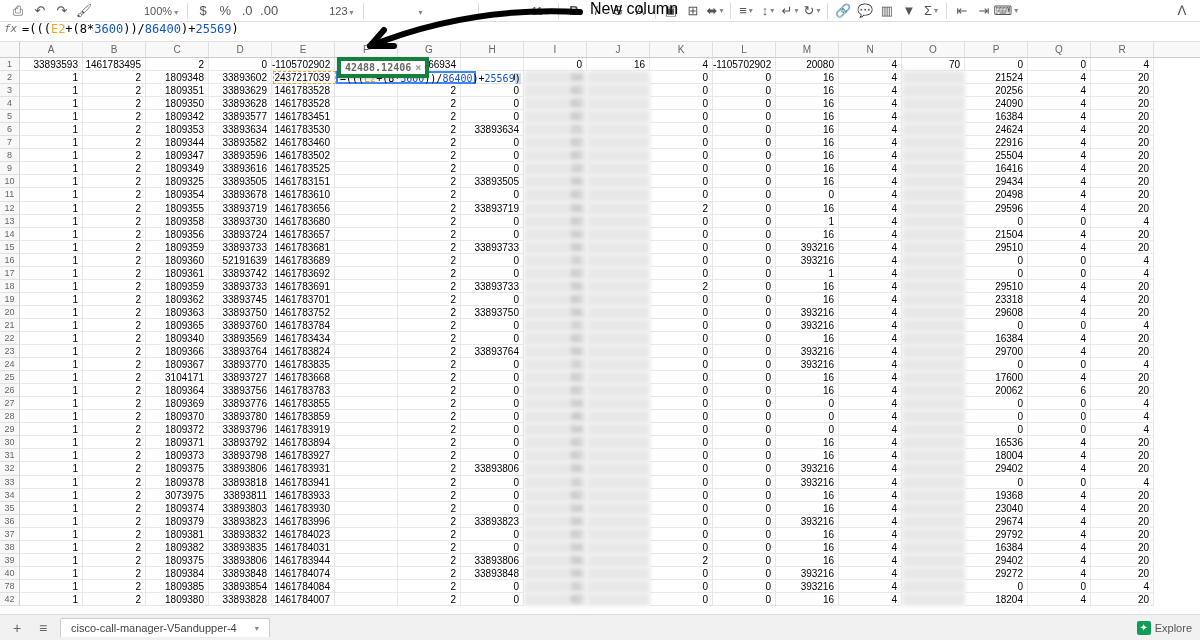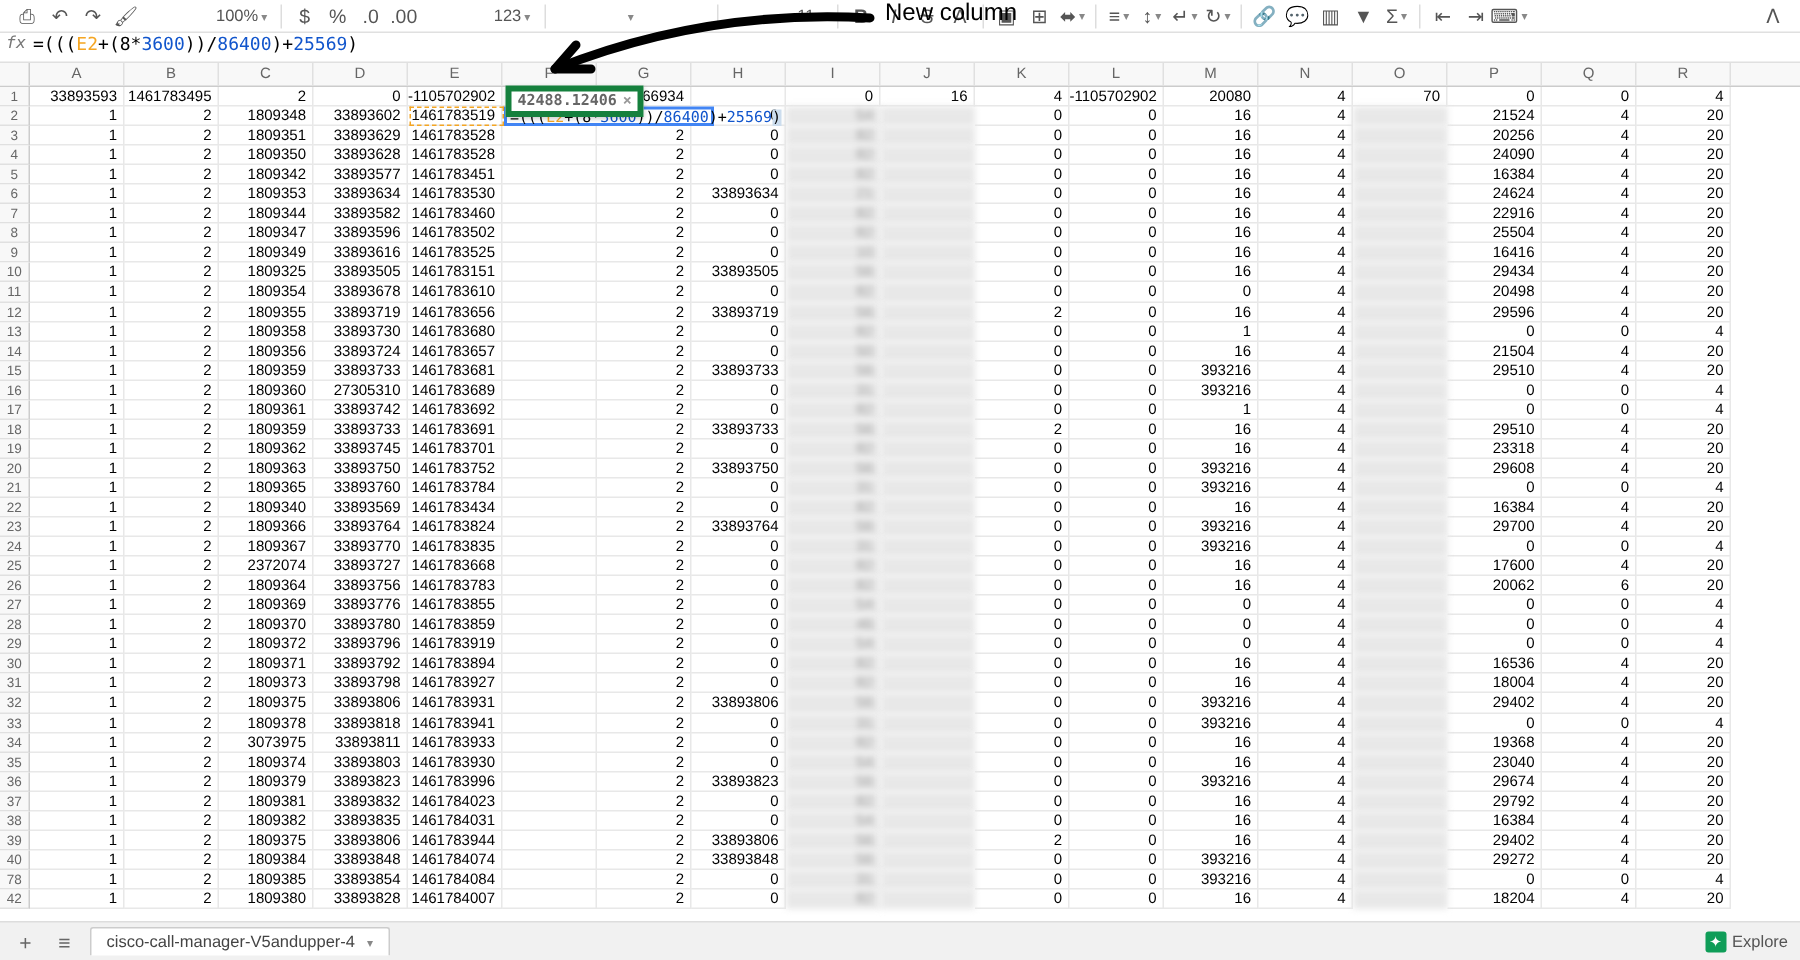--- a/index.html
+++ b/index.html
@@ -46,21 +46,21 @@
 
 .ref-highlight { position: absolute; border: 1px dashed #f5a623; z-index: 9; pointer-events: none; }
 
 
 .annotation { position: absolute; top: 4px; left: 350px; z-index: 20; pointer-events: none; }
 .ann-text { position: absolute; top: 0px; left: 590px; font-size: 16px; font-family: Liberation Sans, sans-serif; color: #000; z-index: 20; }
 
 
 .sheet-bar { position: absolute; bottom: 0; left: 0; right: 0; height: 26px; background: #f1f1f1; border-top: 1px solid #ddd; display: flex; align-items: center; padding: 0 8px; gap: 8px; }
 .sheet-btn { width: 18px; height: 18px; display: inline-flex; align-items: center; justify-content: center; color: #666; cursor: pointer; font-size: 14px; }
-.sheet-tab { background: #fff; border: 1px solid #ccc; border-bottom: none; padding: 3px 10px; font-size: 11px; color: #444; border-radius: 2px 2px 0 0; display: flex; align-items: center; gap: 8px; }
+.sheet-tab { background: #fff; border: 1px solid #ccc; border-bottom: none; padding: 3px 10px; font-size: 11px; color: #444; border-radius: 2px 2px 0 0; display: flex; align-items: center; gap: 18px; }
 .sheet-tab .drop { font-size: 8px; color: #888; }
 .explore { margin-left: auto; display: flex; align-items: center; gap: 4px; font-size: 11px; color: #555; cursor: pointer; }
 .explore-icon { width: 14px; height: 14px; background: #0f9d58; border-radius: 2px; display: inline-flex; align-items: center; justify-content: center; color: #fff; font-size: 10px; }
 </style>
 </head>
 <body>
 
 <div class="toolbar">
   <span class="tb-btn">⎙</span>
   <span class="tb-btn">↶</span>
@@ -143,21 +143,21 @@
         <div class="cell">0</div>
         <div class="cell">0</div>
         <div class="cell">4</div>
       </div>
       <div class="row">
         <div class="row-h">2</div>
         <div class="cell">1</div>
         <div class="cell">2</div>
         <div class="cell">1809348</div>
         <div class="cell">33893602</div>
-        <div class="cell">1461783519</div>
+        <div class="cell">2437217039</div>
         <div class="cell"></div>
         <div class="cell">2</div>
         <div class="cell">0</div>
         <div class="cell blur">54</div>
         <div class="cell blur"></div>
         <div class="cell">0</div>
         <div class="cell">0</div>
         <div class="cell">16</div>
         <div class="cell">4</div>
         <div class="cell blur"></div>
@@ -436,21 +436,21 @@
         <div class="cell blur"></div>
         <div class="cell">29510</div>
         <div class="cell">4</div>
         <div class="cell">20</div>
       </div>
       <div class="row">
         <div class="row-h">16</div>
         <div class="cell">1</div>
         <div class="cell">2</div>
         <div class="cell">1809360</div>
-        <div class="cell">27305310</div>
+        <div class="cell">52191639</div>
         <div class="cell">1461783689</div>
         <div class="cell"></div>
         <div class="cell">2</div>
         <div class="cell">0</div>
         <div class="cell blur">31</div>
         <div class="cell blur"></div>
         <div class="cell">0</div>
         <div class="cell">0</div>
         <div class="cell">393216</div>
         <div class="cell">4</div>
@@ -624,21 +624,21 @@
         <div class="cell">4</div>
         <div class="cell blur"></div>
         <div class="cell">0</div>
         <div class="cell">0</div>
         <div class="cell">4</div>
       </div>
       <div class="row">
         <div class="row-h">25</div>
         <div class="cell">1</div>
         <div class="cell">2</div>
-        <div class="cell">2372074</div>
+        <div class="cell">3104171</div>
         <div class="cell">33893727</div>
         <div class="cell">1461783668</div>
         <div class="cell"></div>
         <div class="cell">2</div>
         <div class="cell">0</div>
         <div class="cell blur">82</div>
         <div class="cell blur"></div>
         <div class="cell">0</div>
         <div class="cell">0</div>
         <div class="cell">16</div>

